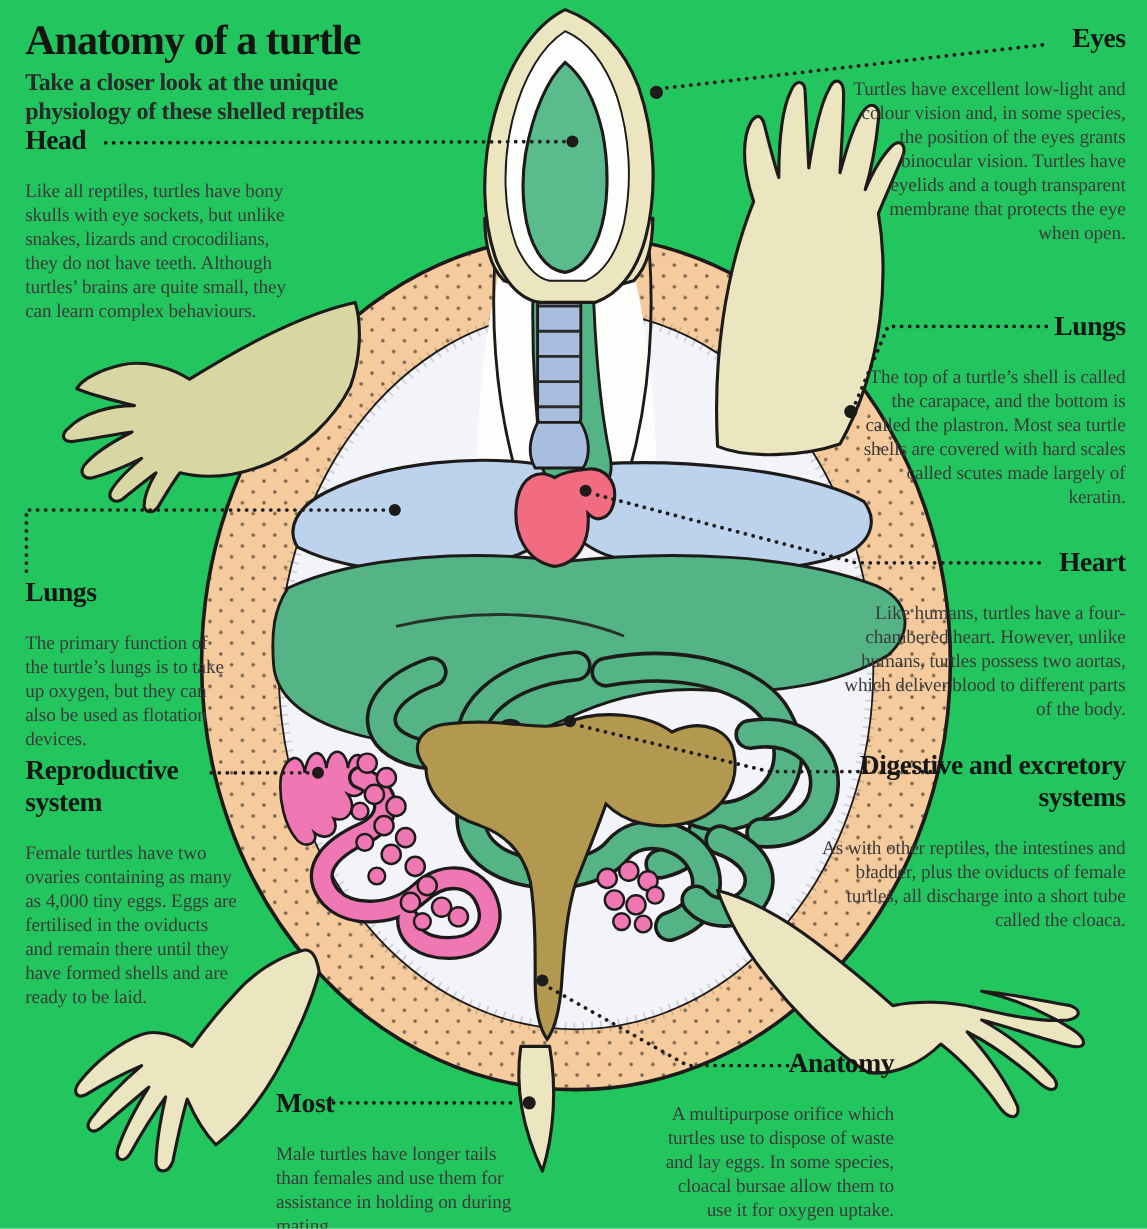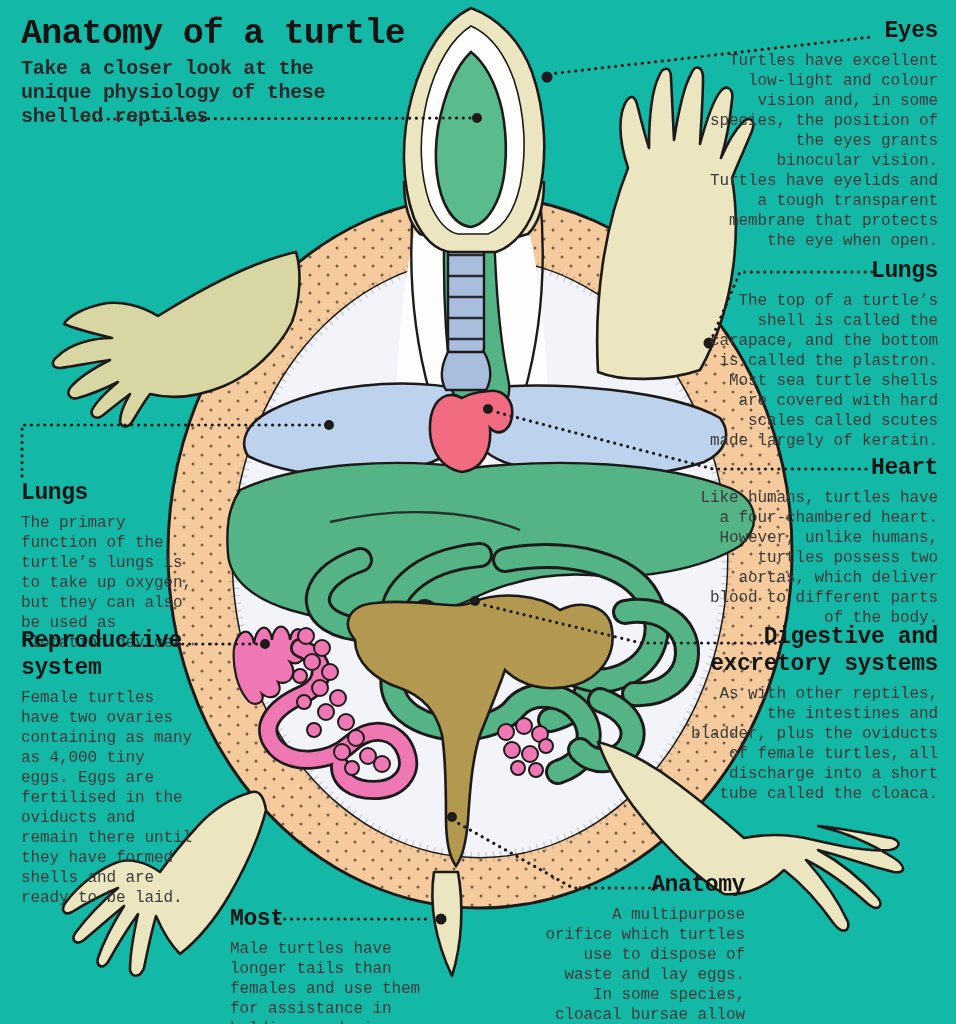--- a/index.html
+++ b/index.html
@@ -2,26 +2,26 @@
 <html style="--ink: #1d1b19; --peach: #f5cb9d; --cream: #ebe5c0; --olive: #d8d7a4; --green: #54b485; --brain: #5abb8d; --tblue: #a9bddf; --lung: #bdd2ec; --heart: #f16c80; --pink: #ee77b4; --tan: #b3984f; --plastron: #f2f4f9;"><head>
 <meta charset="utf-8">
 <style>
   :root{
     --ink:#1d1b19; --peach:#f5cb9d; --cream:#ebe5c0; --olive:#d8d7a4;
     --green:#54b485; --brain:#5abb8d; --tblue:#a9bddf; --lung:#bdd2ec;
     --heart:#f16c80; --pink:#ee77b4; --tan:#b3984f; --plastron:#f2f4f9;
     --text:#3b3b3b; --head:#161616;
   }
   html,body{margin:0;padding:0;background:#fff;}
-  #canvas{position:relative;width:956px;height:1024px;background:#14b8a6;overflow:hidden;
-          font-family:Liberation Mono, monospace;}
+  #canvas{position:relative;width:956px;height:1024px;background:#22c55e;overflow:hidden;
+          font-family:Liberation Serif, serif;}
   svg{position:absolute;left:0;top:0;}
   .block{position:absolute;}
   .h{font-weight:bold;font-size:23px;color:var(--head);letter-spacing:-0.4px;line-height:27px;}
-  .b{font-size:16px;line-height:20px;color:var(--text);letter-spacing:-0.1px;margin-top:6px;}
+  .b{font-size:16px;line-height:20px;color:var(--text);letter-spacing:-0.1px;margin-top:20px;}
   .right{text-align:right;}
   #title{left:21px;top:14px;width:420px;font-size:35px;font-weight:bold;color:#151413;letter-spacing:-0.8px;}
   #subtitle{left:21px;top:57px;width:340px;font-size:20px;font-weight:bold;color:#2a2a2a;line-height:24px;letter-spacing:-0.3px;}
   
   #blk-head{left:21px;top:103px;width:222px;}
   #blk-eyes{right:18px;top:18px;width:234px;}
   #blk-shell{right:18px;top:258px;width:230px;}
   #blk-heart{right:18px;top:455px;width:240px;}
   #blk-digestive{right:18px;top:624px;width:254px;}
   #blk-lungs{left:21px;top:480px;width:172px;}
@@ -303,20 +303,24 @@
       <path class="lead" d="M 663,888 L 573,888 L 456,822"></path>        
         <circle class="dot" cx="452" cy="817" r="5"></circle>
       <path class="lead" d="M 278,919 L 432,919"></path>                  
         <circle class="dot" cx="441" cy="919" r="5.5"></circle>
     </g>
   </svg>
 
   <div id="title" class="block">Anatomy of a turtle</div>
   <div id="subtitle" class="block">Take a closer look at the unique physiology of these shelled reptiles</div>
 
+  <div id="blk-head" class="block">
+    <div class="h">Head</div>
+    <div class="b">Like all reptiles, turtles have bony skulls with eye sockets, but unlike snakes, lizards and crocodilians, they do not have teeth. Although turtles’ brains are quite small, they can learn complex behaviours.</div>
+  </div>
 
   <div id="blk-eyes" class="block right">
     <div class="h">Eyes</div>
     <div class="b">Turtles have excellent low-light and colour vision and, in some species, the position of the eyes grants binocular vision. Turtles have eyelids and a tough transparent membrane that protects the eye when open.</div>
   </div>
 
   <div id="blk-shell" class="block right">
     <div class="h">Lungs</div>
     <div class="b">The top of a turtle’s shell is called the carapace, and the bottom is called the plastron. Most sea turtle shells are covered with hard scales called scutes made largely of keratin.</div>
   </div>

